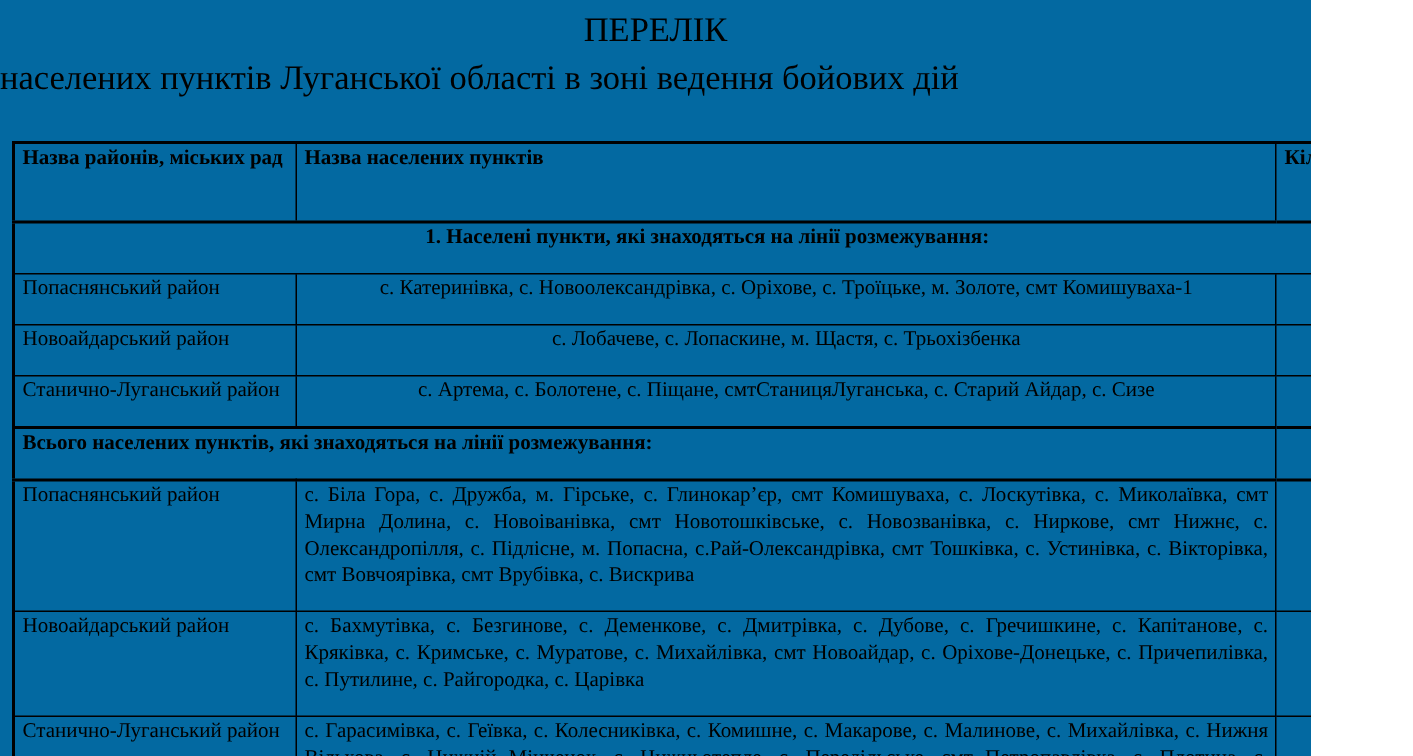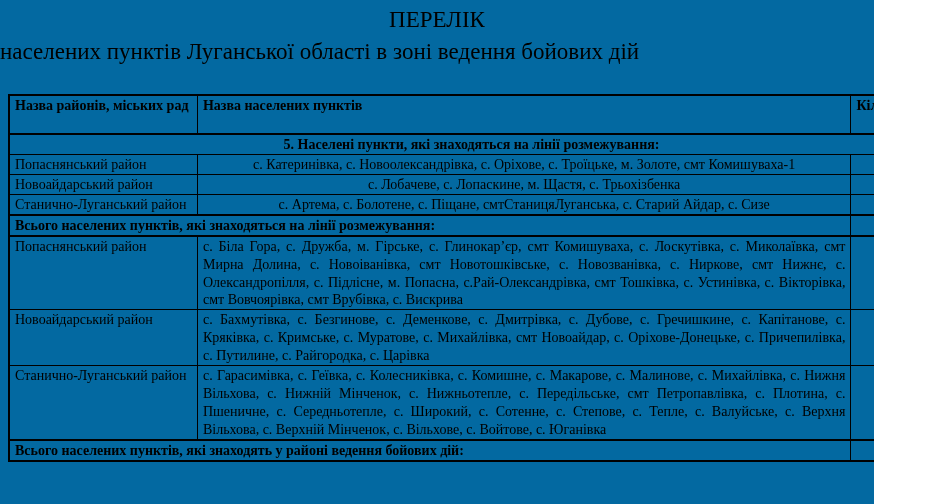--- a/index.html
+++ b/index.html
@@ -32,21 +32,21 @@
     border-collapse: collapse;
     table-layout: fixed;
     width: 927px;
     margin: 29px 0 0 8px;
     border: 2px solid #000;
     font-size: 14px;
     line-height: 1.28;
   }
   .list-table th, .list-table td {
     border: 1px solid #000;
-    padding: 1px 5px 0 5px;
+    padding: 1px 5px 14px 5px;
     vertical-align: top;
     overflow: hidden;
   }
   .col-district { width: 186px; }
   .col-settlements { width: 645px; }
   .col-count { width: 82px; }
   .list-table th {
     text-align: left;
     font-weight: bold;
     border-bottom: 2px solid #000;
@@ -89,21 +89,21 @@
       <tr>
         <th>Назва районів, міських рад</th>
         <th>Назва населених пунктів</th>
         <th>Кількість</th>
       </tr>
     </thead>
 
     <tbody>
 
       <tr>
-        <td class="section-heading-cell" colspan="3">5. Населені пункти, які знаходяться на лінії розмежування:</td>
+        <td class="section-heading-cell" colspan="3">1. Населені пункти, які знаходяться на лінії розмежування:</td>
       </tr>
 
       <tr class="mid-count">
         <td>Попаснянський район</td>
         <td class="settlements-cell">с. Катеринівка, с. Новоолександрівка, с. Оріхове, с. Троїцьке, м. Золоте, смт Комишуваха-1</td>
         <td class="count-cell">6</td>
       </tr>
 
       <tr class="mid-count">
         <td>Новоайдарський район</td>

